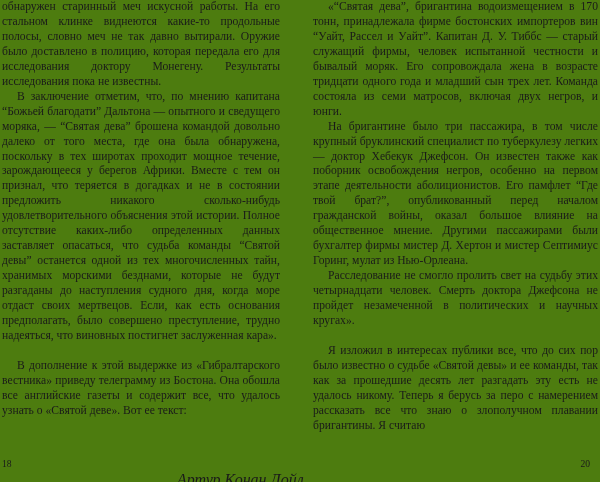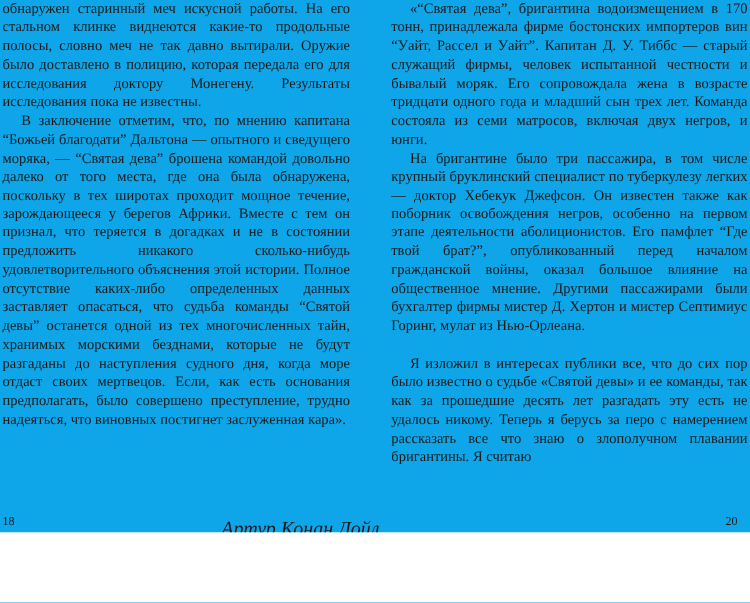--- a/index.html
+++ b/index.html
@@ -4,22 +4,22 @@
 <title>Book spread</title>
 <style>
   html, body {
     margin: 0;
     padding: 0;
     background: #ffffff;
   }
   .page {
     position: relative;
     width: 600px;
-    height: 426px;
-    background: #0ea5e9;
+    height: 482px;
+    background: #4d7c0f;
     overflow: hidden;
     font-family: "Liberation Serif", "DejaVu Serif", serif;
     color: #1a1a1a;
   }
   .spread {
     position: absolute;
     top: 0;
     left: 0;
     width: 600px;
     height: 452px;
@@ -61,21 +61,21 @@
     width: 600px;
     height: 30px;
   }
   .footer-inner {
     position: relative;
     width: 600px;
     height: 30px;
   }
   .folio {
     position: absolute;
-    top: 16px;
+    top: 6px;
     font-size: 9.6px;
     font-family: "Liberation Serif", "DejaVu Serif", serif;
     color: #1a1a1a;
   }
   .folio-left  { left: 2px; }
   .folio-right { right: 10px; }
   .running-head {
     position: absolute;
     top: 19px;
     font-size: 16px;
@@ -90,25 +90,27 @@
 </head>
 <body>
 
 <div class="page">
 
   <div class="spread">
 
     <div class="col col-left">
       <p class="body-text">обнаружен старинный меч искусной работы. На его стальном клинке виднеются какие-то продольные полосы, словно меч не так давно вытирали. Оружие было доставлено в полицию, которая передала его для исследования доктору Монегену. Результаты исследования пока не известны.</p>
       <p class="body-text indent">В заключение отметим, что, по мнению капитана “Божьей благодати” Дальтона — опытного и сведущего моряка, — “Святая дева” брошена командой довольно далеко от того места, где она была обнаружена, поскольку в тех широтах проходит мощное течение, зарождающееся у берегов Африки. Вместе с тем он признал, что теряется в догадках и не в состоянии предложить никакого сколько-нибудь удовлетворительного объяснения этой истории. Полное отсутствие каких-либо определенных данных заставляет опасаться, что судьба команды “Святой девы” останется одной из тех многочисленных тайн, хранимых морскими безднами, которые не будут разгаданы до наступления судного дня, когда море отдаст своих мертвецов. Если, как есть основания предполагать, было совершено преступление, трудно надеяться, что виновных постигнет заслуженная кара».</p>
+      <p class="body-text indent para-gap">В дополнение к этой выдержке из «Гибралтарского вестника» приведу телеграмму из Бостона. Она обошла все английские газеты и содержит все, что удалось узнать о «Святой деве». Вот ее текст:</p>
     </div>
 
     <div class="col col-right">
       <p class="body-text indent">«“Святая дева”, бригантина водоизмещением в 170 тонн, принадлежала фирме бостонских импортеров вин “Уайт, Рассел и Уайт”. Капитан Д. У. Тиббс — старый служащий фирмы, человек испытанной честности и бывалый моряк. Его сопровождала жена в возрасте тридцати одного года и младший сын трех лет. Команда состояла из семи матросов, включая двух негров, и юнги.</p>
       <p class="body-text indent">На бригантине было три пассажира, в том числе крупный бруклинский специалист по туберкулезу легких — доктор Хебекук Джефсон. Он известен также как поборник освобождения негров, особенно на первом этапе деятельности аболиционистов. Его памфлет “Где твой брат?”, опубликованный перед началом гражданской войны, оказал большое влияние на общественное мнение. Другими пассажирами были бухгалтер фирмы мистер Д. Хертон и мистер Септимиус Горинг, мулат из Нью-Орлеана.</p>
+      <p class="body-text indent">Расследование не смогло пролить свет на судьбу этих четырнадцати человек. Смерть доктора Джефсона не пройдет незамеченной в политических и научных кругах».</p>
       <p class="body-text indent para-gap">Я изложил в интересах публики все, что до сих пор было известно о судьбе «Святой девы» и ее команды, так как за прошедшие десять лет разгадать эту есть не удалось никому. Теперь я берусь за перо с намерением рассказать все что знаю о злополучном плавании бригантины. Я считаю</p>
     </div>
 
   </div>
 
   <div class="footer">
     <div class="footer-inner">
       <span class="folio folio-left">18</span>
       <span class="running-head rh-left">Артур Конан Дойл</span>
       <span class="folio folio-right">20</span>

